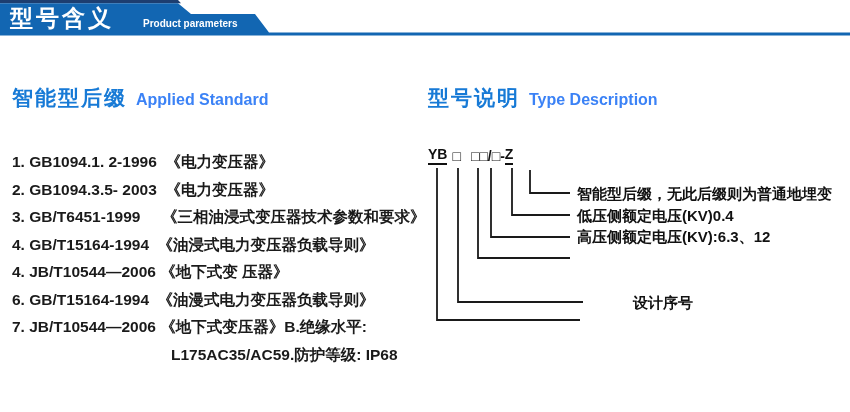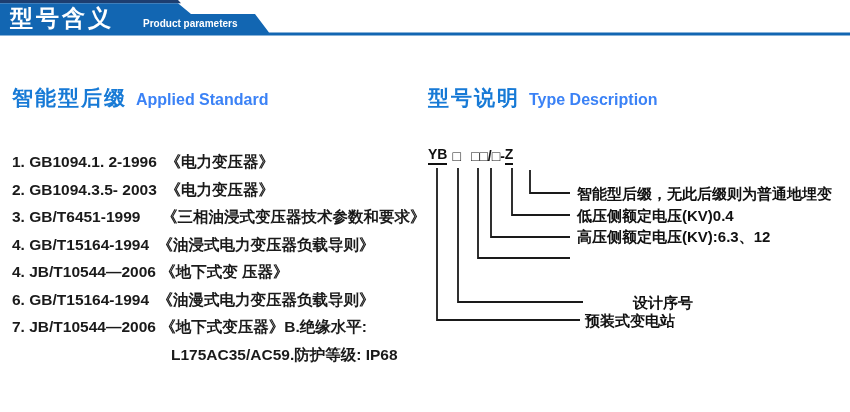--- a/index.html
+++ b/index.html
@@ -102,15 +102,14 @@
     <polyline points="491,168 491,237 570,237"></polyline>
     <polyline points="478,168 478,258 570,258"></polyline>
     <polyline points="458,168 458,302 583,302"></polyline>
     <polyline points="437,168 437,320 580,320"></polyline>
   </svg>
 
   <div class="diag-label dl-0">智能型后缀，无此后缀则为普通地埋变</div>
   <div class="diag-label dl-1">低压侧额定电压(KV)0.4</div>
   <div class="diag-label dl-2">高压侧额定电压(KV):6.3、12</div>
   <div class="diag-label dl-4">设计序号</div>
-  <div class="diag-label dl-5">预装式变电站</div>
 
 </div>
 
 </body></html>

